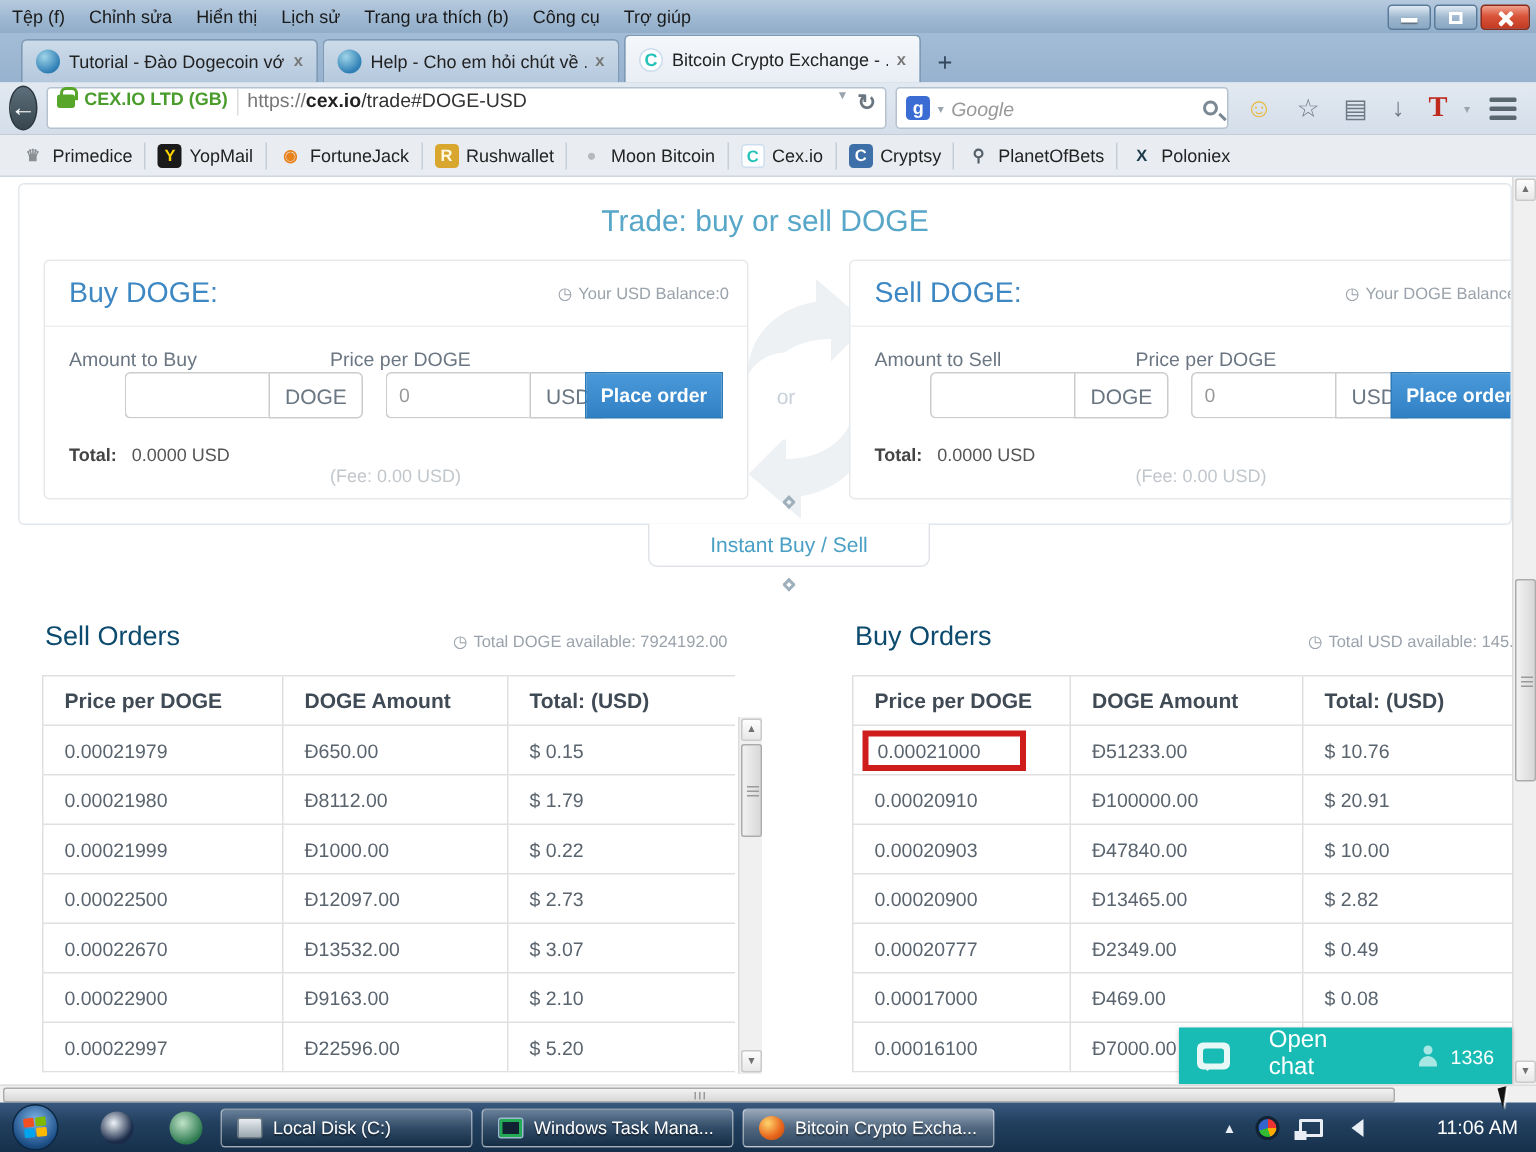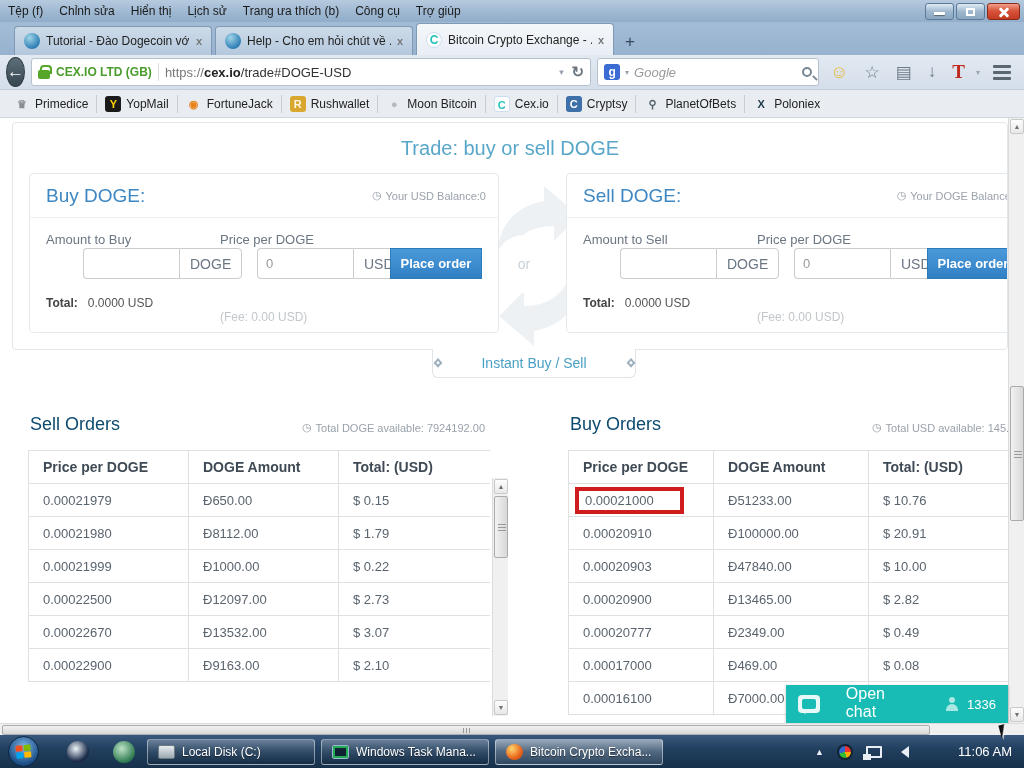--- a/index.html
+++ b/index.html
@@ -31,21 +31,21 @@
     background:radial-gradient(circle at 35% 30%, #9fd4e8, #2f7fb5 70%); }
   .favicon.cex { background:#fff; border:1px solid #cde; color:#26c2b9; font-weight:bold; font-size:12px; line-height:14px; text-align:center; border-radius:50%; }
   .newtab { font-size:17px; color:#34495e; padding:0 8px 3px; }
 
   .navbar { position:absolute; top:55px; left:0; width:1024px; height:35px;
     background:linear-gradient(#e2e9f1,#d4deea); display:flex; align-items:center; padding:0 6px; gap:6px;
     border-bottom:1px solid #c2cdd9; }
   .back-btn { width:30px; height:30px; border-radius:50%; background:linear-gradient(#5d6f7b,#37464f);
     color:#fff; font-size:17px; text-align:center; line-height:28px; border:1px solid #2c3840; }
   .urlbar { flex:0 0 560px; height:28px; background:#fff; border:1px solid #b6c2cf; border-radius:3px;
-    display:flex; align-items:center; padding:0 6px; gap:6px; font-size:13px; }
+    display:flex; padding:0 6px; gap:6px; font-size:13px; }
   .lock { width:12px; height:9px; background:#57a629; border-radius:2px; position:relative; margin-top:4px; }
   .lock:before { content:""; position:absolute; top:-5px; left:2px; width:8px; height:7px;
     border:2px solid #57a629; border-bottom:none; border-radius:4px 4px 0 0; }
   .identity { color:#4a9c2d; font-weight:bold; font-size:12px; white-space:nowrap; }
   .url-sep { width:1px; height:18px; background:#dcdcdc; }
   .url-text { color:#777; white-space:nowrap; overflow:hidden; flex:1; }
   .url-text b { color:#222; font-weight:bold; }
   .mini-caret { color:#9aa4ae; font-size:8px; }
   .reload-ic { color:#6a7680; font-size:15px; font-weight:bold; }
   .searchbox { flex:0 0 222px; height:28px; background:#fff; border:1px solid #b6c2cf; border-radius:3px;
@@ -89,23 +89,23 @@
   .inp { width:96px; border:1px solid #ccc; border-right:none; border-radius:4px 0 0 4px; padding:0 8px;
     font-size:13px; color:#999; background:#fff; outline:none; }
   .addon { border:1px solid #ccc; border-radius:0 4px 4px 0; background:#fff; color:#6b7683;
     font-size:14px; display:flex; align-items:center; padding:0 10px; }
   .place-btn { position:absolute; top:74px; left:360px; width:92px; height:31px; border:1px solid #2d7ab8;
     border-radius:0; background:linear-gradient(#4a9ada,#3080c4); color:#fff; font-weight:bold; font-size:13px; }
   .totals { position:absolute; top:122px; left:16px; font-size:12px; color:#555; }
   .totals b { color:#444; }
   .fee { position:absolute; top:122px; left:190px; font-size:12px; color:#c2c7cc;margin-top:14px; }
 
-  .instant-tab { position:absolute; top:231px; left:432px; width:204px; height:29px; background:#fff;
+  .instant-tab { position:absolute; top:231px; left:432px; width:188px; height:29px; background:#fff;
     border:1px solid #e0e4e8; border-top:none; border-radius:0 0 6px 6px; display:flex; align-items:center;
-    justify-content:space-between; gap:14px; font-size:14px; color:#4aa0c4; }
+    justify-content:center; gap:14px; font-size:14px; color:#4aa0c4;flex-direction:column; }
   .chev { display:inline-block; width:9px; }
   .chev i { display:block; width:6px; height:6px; border-left:2px solid #9fb0bd; border-top:2px solid #9fb0bd; margin:0 auto; }
   .chev .up { transform:rotate(45deg) translate(1px,1px); }
   .chev .dn { transform:rotate(225deg) translate(2px,2px); margin-top:-1px; }
 
   .orders-title { position:absolute; font-size:18px; color:#0c4a6e; }
   .orders-avail { position:absolute; font-size:11px; color:#9aa2ab; display:flex; gap:4px; align-items:center; }
 
   .otable-wrap { position:absolute; top:332px; overflow:hidden; }
   table.orders { border-collapse:collapse; table-layout:fixed; background:#fff; }
@@ -410,20 +410,25 @@
             <tr>
               <td>0.00022670</td>
               <td>Đ13532.00</td>
               <td>$ 3.07</td>
             </tr>
             <tr>
               <td>0.00022900</td>
               <td>Đ9163.00</td>
               <td>$ 2.10</td>
             </tr>
+            <tr>
+              <td>0.00022997</td>
+              <td>Đ22596.00</td>
+              <td>$ 5.20</td>
+            </tr>
           </tbody>
         </table>
     </div>
 
     <div class="sb-v" style="left:492px; top:360px; height:238px">
       <span class="sb-btn" style="top:1px">▲</span>
       <span class="sb-thumb" style="top:18px; height:62px"></span>
       <span class="sb-btn" style="bottom:1px">▼</span>
     </div>
 

